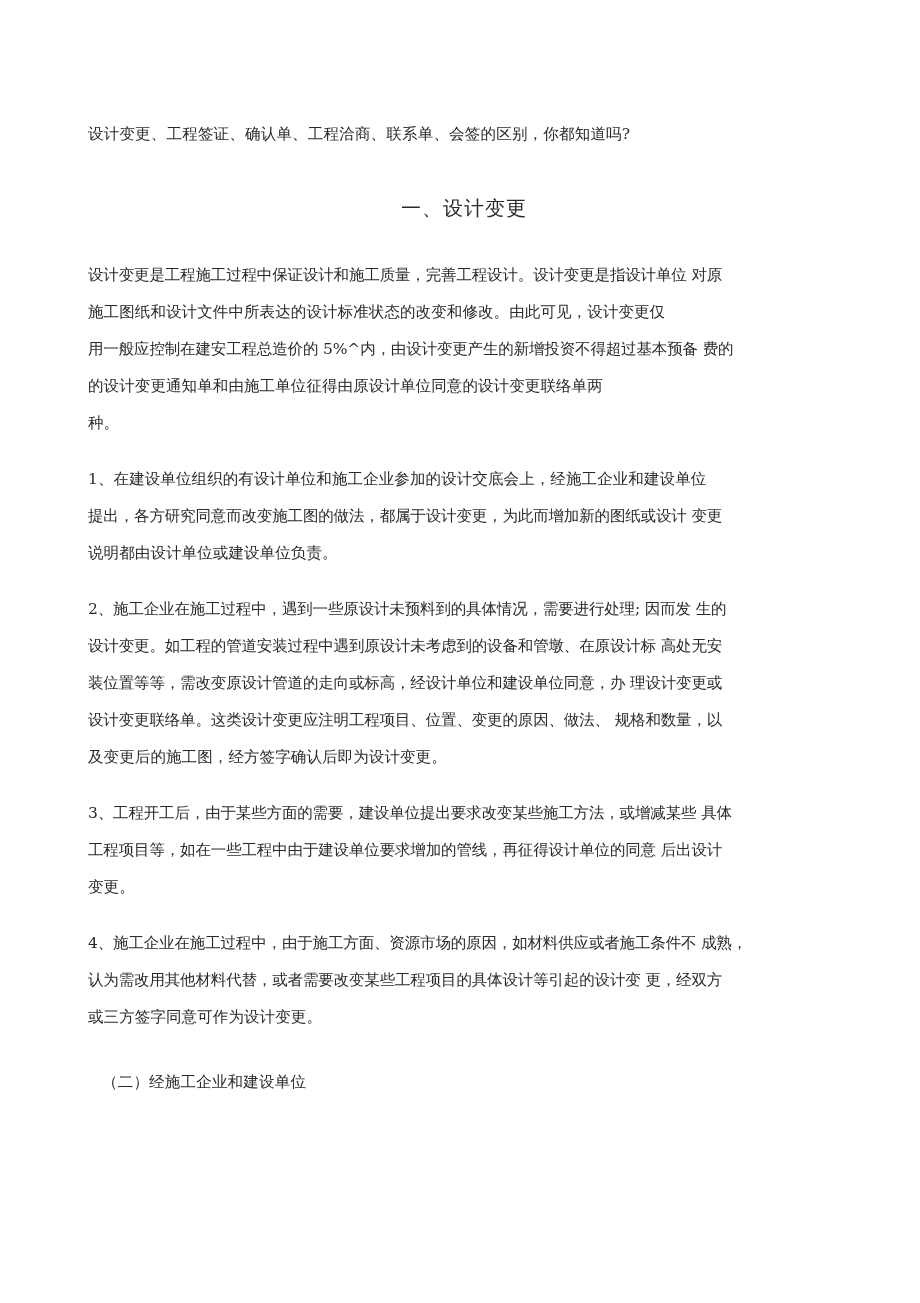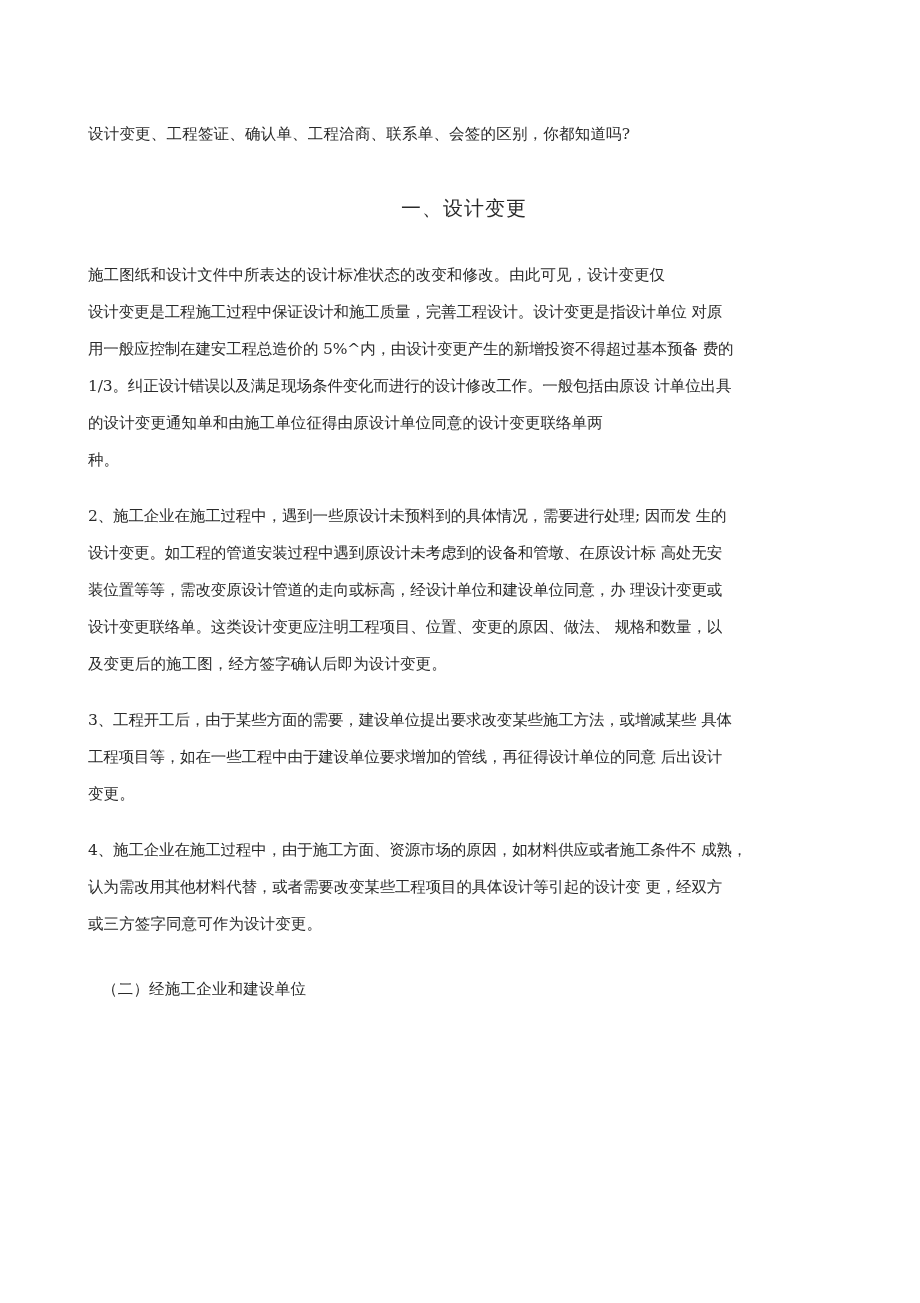--- a/index.html
+++ b/index.html
@@ -72,28 +72,32 @@
 
 <div class="page">
   <div class="content">
 
     <p class="doc-title">设计变更、工程签证、确认单、工程洽商、联系单、会签的区别，你都知道吗?</p>
 
     <h1 class="section-heading">一、设计变更</h1>
 
 
     <p class="para gap-lg">
+      <span class="line tight">设计变更是工程施工过程中保证设计和施工质量，完善工程设计。设计变更是指设计单位 对原</span>
       <span class="line">施工图纸和设计文件中所表达的设计标准状态的改变和修改。由此可见，设计变更仅</span>
-      <span class="line tight">设计变更是工程施工过程中保证设计和施工质量，完善工程设计。设计变更是指设计单位 对原</span>
       <span class="line tight">用一般应控制在建安工程总造价的 5%^内，由设计变更产生的新增投资不得超过基本预备 费的</span>
-      <span class="line tight">1/3。纠正设计错误以及满足现场条件变化而进行的设计修改工作。一般包括由原设 计单位出具</span>
       <span class="line">的设计变更通知单和由施工单位征得由原设计单位同意的设计变更联络单两</span>
       <span class="line">种。</span>
     </p>
 
+    <p class="para gap-md">
+      <span class="line">1、在建设单位组织的有设计单位和施工企业参加的设计交底会上，经施工企业和建设单位</span>
+      <span class="line tight">提出，各方研究同意而改变施工图的做法，都属于设计变更，为此而增加新的图纸或设计 变更</span>
+      <span class="line">说明都由设计单位或建设单位负责。</span>
+    </p>
 
     <p class="para gap-md">
       <span class="line tight">2、施工企业在施工过程中，遇到一些原设计未预料到的具体情况，需要进行处理; 因而发 生的</span>
       <span class="line tight">设计变更。如工程的管道安装过程中遇到原设计未考虑到的设备和管墩、在原设计标 高处无安</span>
       <span class="line tight">装位置等等，需改变原设计管道的走向或标高，经设计单位和建设单位同意，办 理设计变更或</span>
       <span class="line tight">设计变更联络单。这类设计变更应注明工程项目、位置、变更的原因、做法、 规格和数量，以</span>
       <span class="line">及变更后的施工图，经方签字确认后即为设计变更。</span>
     </p>
 
     <p class="para gap-md">

